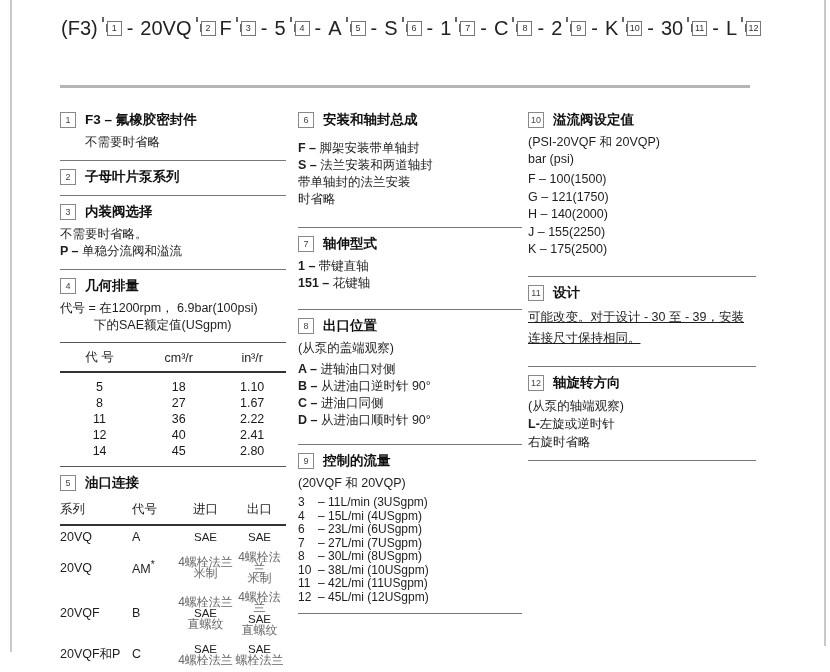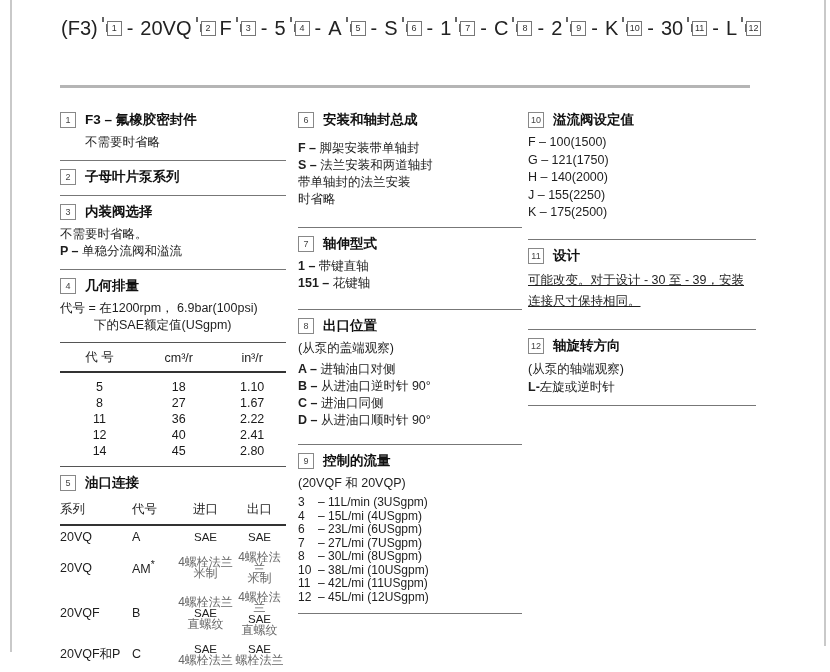--- a/index.html
+++ b/index.html
@@ -392,20 +392,24 @@
     </div>
     <div class="divider"></div>
   </div>
 
   <div class="col" id="col3">
     <div>
       <div class="sec-head">
         <span class="sec-num">10</span>
         <span class="sec-title">溢流阀设定值</span>
       </div>
+      <div>
+          <div class="line">(PSI-20VQF 和 20VQP)</div>
+          <div class="line">bar (psi)</div>
+        </div>
       <div class="pairs">
         <div>
             <div class="line">F – 100(1500)</div>
             <div class="line">G – 121(1750)</div>
             <div class="line">H – 140(2000)</div>
             <div class="line">J – 155(2250)</div>
             <div class="line">K – 175(2500)</div>
           </div>
       </div>
       <div style="height:8px"></div>
@@ -429,16 +433,19 @@
       <div class="sec-head">
         <span class="sec-num">12</span>
         <span class="sec-title">轴旋转方向</span>
       </div>
       <div class="s12-lines">
           <div class="line">(从泵的轴端观察)</div>
         </div>
       <div class="s12-lines">
           <div class="line"><span class="k">L-</span><span>左旋或逆时针</span></div>
         </div>
+      <div class="s12-lines">
+          <div class="line">右旋时省略</div>
+        </div>
     </div>
     <div class="divider"></div>
   </div>
 </div>
 
 </body></html>

